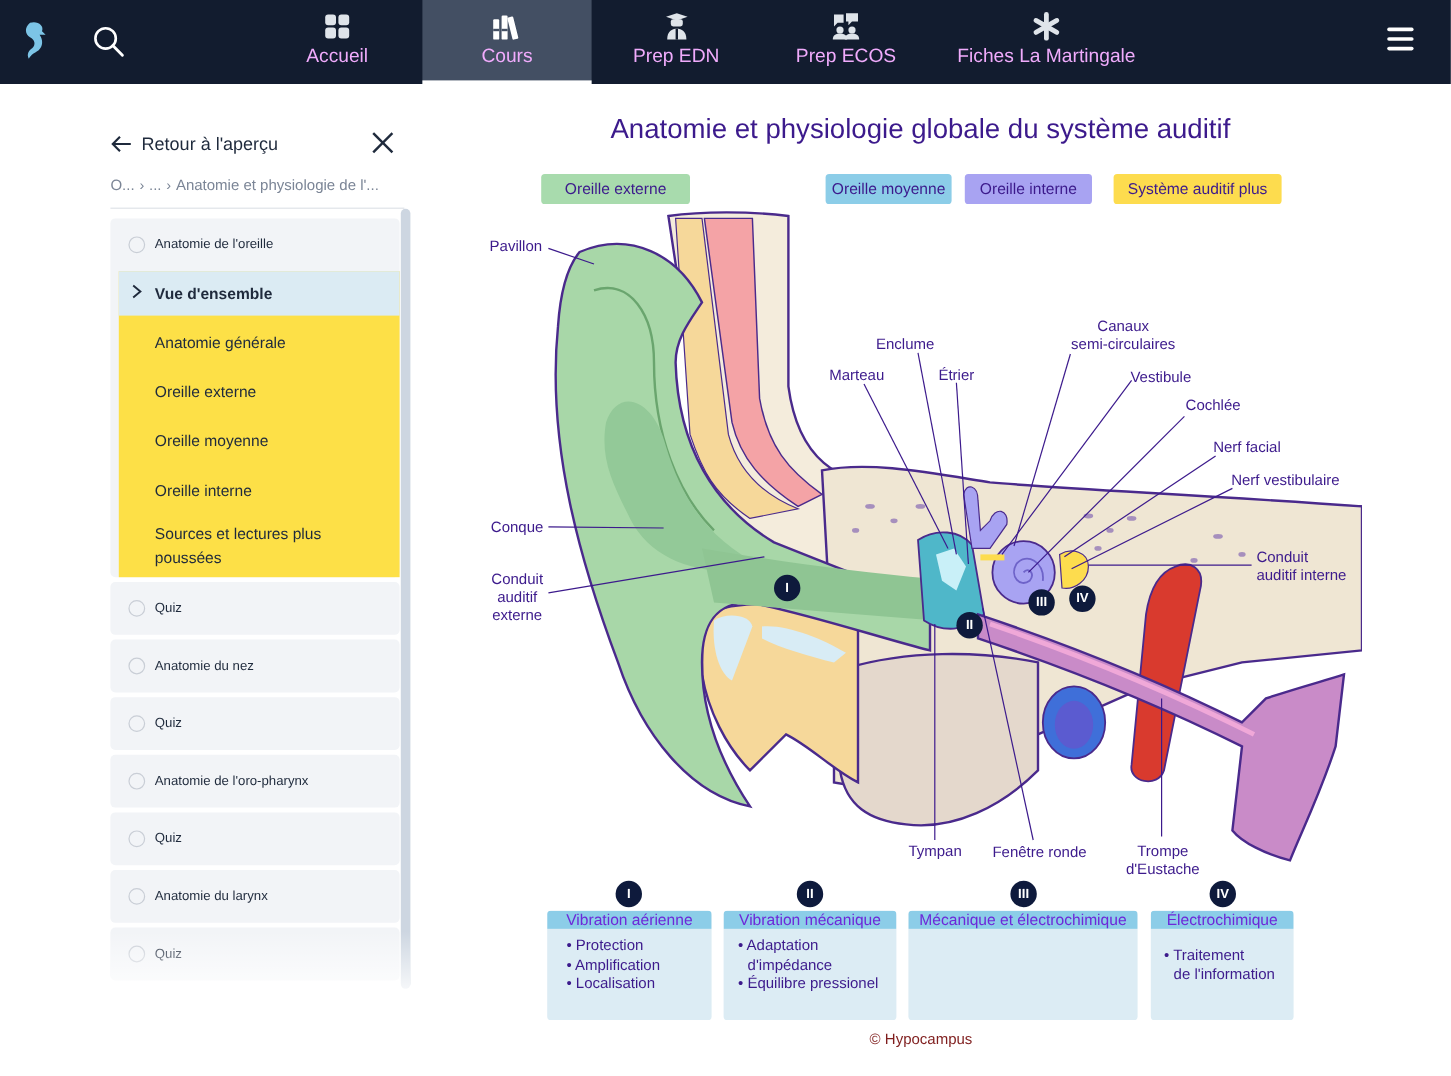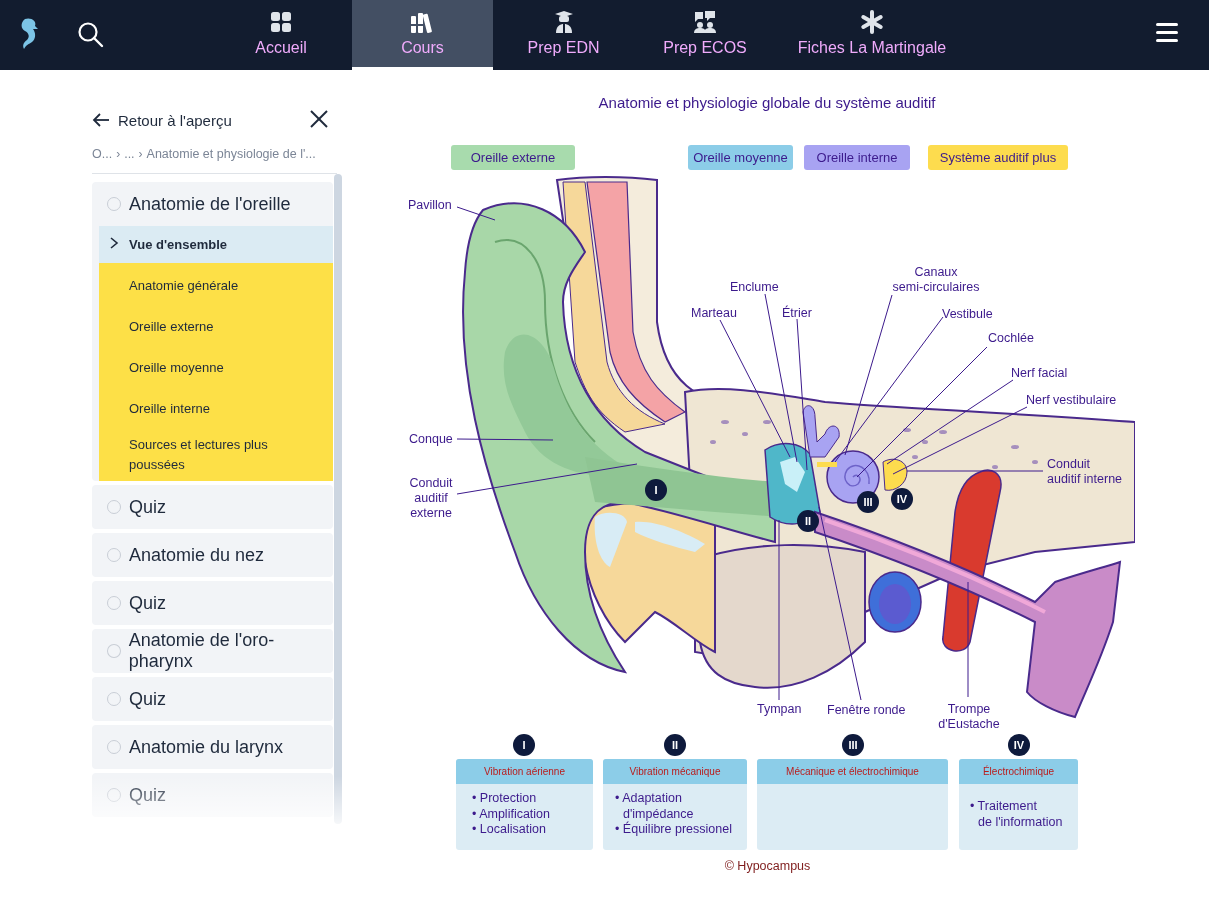--- a/index.html
+++ b/index.html
@@ -19,39 +19,39 @@
   .back-arrow { width: 18px; height: 16px; margin-right: 8px; }
   .back-label { font-size: 15px; color: #1f2a3c; }
   .close-btn { position: absolute; left: 216px; top: 12px; width: 22px; height: 22px; }
   .breadcrumb { position: absolute; left: 0; top: 51px; width: 245px; font-size: 12.5px; color: #7b8596; white-space: nowrap; display: flex; align-items: center; gap: 4px; }
   .bc-sep { font-size: 12px; color: #7b8596; }
   .divider { position: absolute; left: 0; top: 77px; width: 245px; height: 1px; background: #dfe3e8; }
   .list { position: absolute; left: 0; top: 86px; width: 241px; }
   .sect { background: #f2f4f7; border-radius: 4px; margin-bottom: 4px; }
   .sect-head { height: 44px; display: flex; align-items: center; padding-left: 15px; }
   .radio { width: 14px; height: 14px; border: 1.5px solid #c9ced6; border-radius: 50%; margin-right: 8px; background: transparent; }
-  .sect-title { font-size: 18px; color: #1f2a3c; }
+  .sect-title { font-size: 11px; color: #1f2a3c; }
   .sub-list { background: #fde047; margin-left: 7px; }
   .sub-item { height: 41px; display: flex; align-items: center; padding-left: 30px; font-size: 13px; color: #1f2a3c; position: relative; }
   .sub-item.two { height: 52px; line-height: 20px; padding-right: 30px; }
   .sub-item.active { background: #dbebf3; font-weight: bold; padding-left: 30px; height: 37px; margin-bottom: 2px; }
   .sub-item .chev { position: absolute; left: 10px; top: 10px; width: 10px; height: 14px; }
   .sect.plain { height: 44px; margin-bottom: 4px; }
   .fade { position: absolute; left: 0; top: 680px; width: 250px; height: 70px; background: linear-gradient(rgba(255,255,255,0), #ffffff 85%); }
   .scrollbar { position: absolute; left: 242px; top: 78px; width: 8px; height: 650px; background: #cdd6e1; border-radius: 4px; }
 
-  .main-title { position: absolute; left: 380px; top: 94px; width: 774px; text-align: center; font-size: 15px; color: #3c1a8c; }
+  .main-title { position: absolute; left: 380px; top: 94px; width: 774px; text-align: center; font-size: 23px; color: #3c1a8c; }
   .legend-chip { position: absolute; top: 145px; height: 25px; border-radius: 3px; font-size: 13px; color: #3c1a8c; display: flex; align-items: center; justify-content: center; }
   .diagram { position: absolute; left: 395px; top: 172px; width: 740px; height: 560px; }
   .label { position: absolute; font-size: 12.5px; color: #3c1a8c; line-height: 15px; white-space: nowrap; }
   .label.c { text-align: center; }
   .badge { position: absolute; width: 22px; height: 22px; border-radius: 50%; background: #0e1a3c; color: #ffffff; font-size: 11px; font-weight: bold; display: flex; align-items: center; justify-content: center; }
 
   .card { position: absolute; top: 759px; height: 91px; background: #dcecf4; border-radius: 3px; overflow: hidden; }
-  .card-head { height: 25px; background: #8ccde8; font-size: 10px; color: #b91c1c; display: flex; align-items: center; justify-content: center; }
+  .card-head { height: 15px; background: #8ccde8; font-size: 13px; color: #6d28d9; display: flex; align-items: center; justify-content: center; }
   .card-body { padding: 7px 0 0 16px; font-size: 12.5px; color: #3c1a8c; line-height: 15.5px; }
   .card-body .li { white-space: nowrap; }
   .card-body .indent { padding-left: 8px; }
   .card-badge { position: absolute; top: 734px; width: 22px; height: 22px; border-radius: 50%; background: #0e1a3c; color: #fff; font-size: 11px; font-weight: bold; display: flex; align-items: center; justify-content: center; }
   .copyright { position: absolute; left: 680px; top: 859px; width: 175px; text-align: center; font-size: 12.5px; color: #7f1d1d; }
 </style>
 </head>
 <body>
 
 <div class="topbar">

